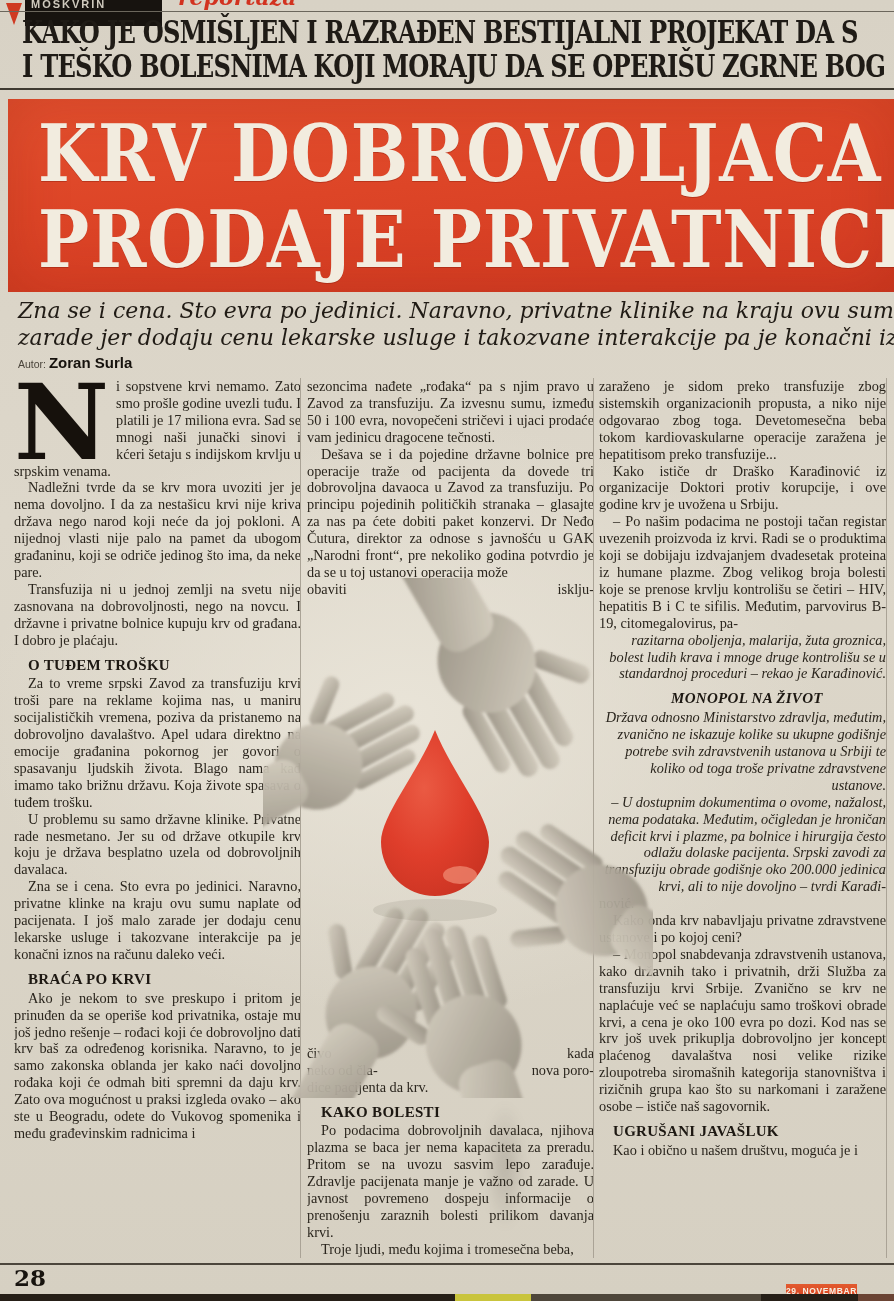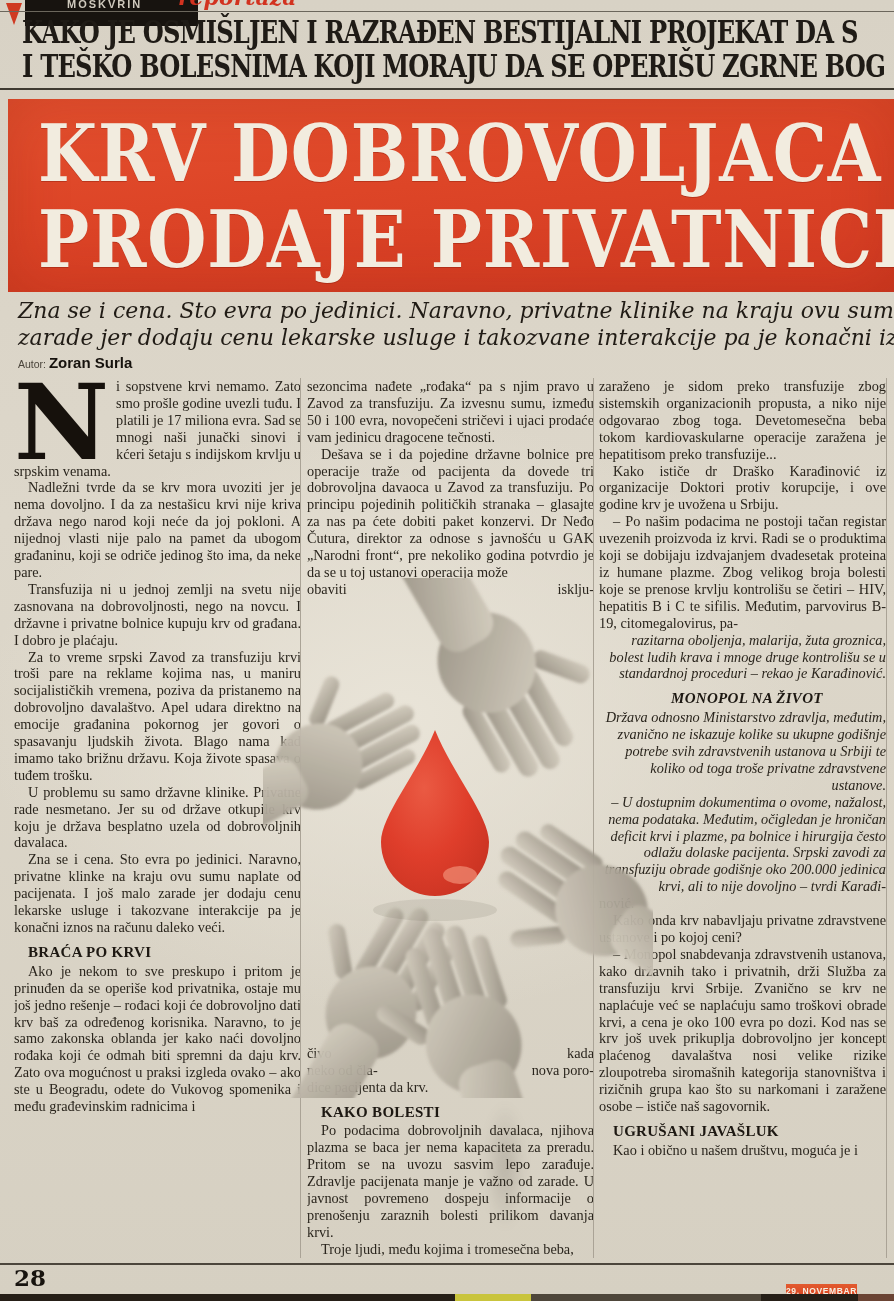--- a/index.html
+++ b/index.html
@@ -3,21 +3,21 @@
 <meta charset="utf-8">
 <style>
   html,body{margin:0;padding:0;background:#b8b2a6;}
   .page{position:relative;width:894px;height:1301px;overflow:hidden;
         background:
           radial-gradient(ellipse 700px 500px at 45% 55%, #e9e4d8 0%, rgba(233,228,216,0) 60%),
           linear-gradient(180deg,#d8d2c5 0%, #ddd7ca 40%, #d6d0c2 100%);
         font-family:"Liberation Serif","DejaVu Serif",serif;color:#29241c;}
 
   
-  .tab{position:absolute;left:25px;top:0;width:137px;height:26px;background:#17130f;overflow:hidden;padding-left:36px;}
+  .tab{position:absolute;left:25px;top:0;width:137px;height:26px;background:#17130f;overflow:hidden;}
   .tab span{display:block;margin-top:-3px;color:#cfc9bd;font:bold 11px/14px "Liberation Sans",sans-serif;letter-spacing:2px;padding-left:6px;}
   .script{position:absolute;left:178px;top:0;height:11px;width:200px;overflow:hidden;}
   .script span{display:block;margin-top:-14px;color:#d2321f;font:italic bold 22px/22px "DejaVu Serif",serif;}
   .toprule{position:absolute;left:0;top:11px;width:894px;height:1px;background:#6b665c;}
   .redtri{position:absolute;left:6px;top:3px;width:0;height:0;
           border-left:8px solid transparent;border-right:8px solid transparent;border-top:22px solid #cf3a22;}
 
   
   .kicker{position:absolute;left:22px;top:15px;white-space:nowrap;}
   .kicker .kline{height:34px;}
@@ -109,20 +109,21 @@
     <span>Autor:</span>
     <b>Zoran Surla</b>
   </div>
 
   <div class="cols">
 
     <div class="col c1">
       <p class="cont"><span class="dropcap">N</span><span>i sopstvene krvi nemamo. Zato smo prošle godine uvezli tuđu. I platili je 17 miliona evra. Sad se mnogi naši junački sinovi i kćeri šetaju s indijskom krvlju u srpskim venama.</span></p>
       <p>Nadležni tvrde da se krv mora uvoziti jer je nema dovoljno. I da za nestašicu krvi nije kriva država nego narod koji neće da joj pokloni. A nijednoj vlasti nije palo na pamet da ubogom građaninu, koji se odriče jedinog što ima, da neke pare.</p>
       <p>Transfuzija ni u jednoj zemlji na svetu nije zasnovana na dobrovoljnosti, nego na novcu. I državne i privatne bolnice kupuju krv od građana. I dobro je plaćaju.</p>
+      <h4>O TUĐEM TROŠKU</h4>
       <p class="narrow-r">Za to vreme srpski Zavod za transfuziju krvi troši pare na reklame kojima nas, u maniru socijalističkih vremena, poziva da pristanemo na dobrovoljno davalaštvo. Apel udara direktno na emocije građanina pokornog jer govori o spasavanju ljudskih života. Blago nama kad imamo tako brižnu državu. Koja živote spasava o tuđem trošku.</p>
       <p class="narrow-r">U problemu su samo državne klinike. Privatne rade nesmetano. Jer su od države otkupile krv koju je država besplatno uzela od dobrovoljnih davalaca.</p>
       <p>Zna se i cena. Sto evra po jedinici. Naravno, privatne klinke na kraju ovu sumu naplate od pacijenata. I još malo zarade jer dodaju cenu lekarske usluge i takozvane interakcije pa je konačni iznos na računu daleko veći.</p>
       <h4>BRAĆA PO KRVI</h4>
       <p>Ako je nekom to sve preskupo i pritom je prinuđen da se operiše kod privatnika, ostaje mu još jedno rešenje – rođaci koji će dobrovoljno dati krv baš za određenog korisnika. Naravno, to je samo zakonska oblanda jer kako naći dovoljno rođaka koji će odmah biti spremni da daju krv. Zato ova mogućnost u praksi izgleda ovako – ako ste u Beogradu, odete do Vukovog spomenika i među građevinskim radnicima i</p>
     </div>
 
     <div class="col c2">
       <p class="cont">sezoncima nađete „rođaka“ pa s njim pravo u Zavod za transfuziju. Za izvesnu sumu, između 50 i 100 evra, novopečeni stričevi i ujaci prodaće vam jedinicu dragocene tečnosti.</p>
       <p>Dešava se i da pojedine državne bolnice pre operacije traže od pacijenta da dovede tri dobrovoljna davaoca u Zavod za transfuziju. Po principu pojedinih političkih stranaka – glasajte za nas pa ćete dobiti paket konzervi. Dr Neđo Čutura, direktor za odnose s javnošću u GAK „Narodni front“, pre nekoliko godina potvrdio je da se u toj ustanovi operacija može</p>

